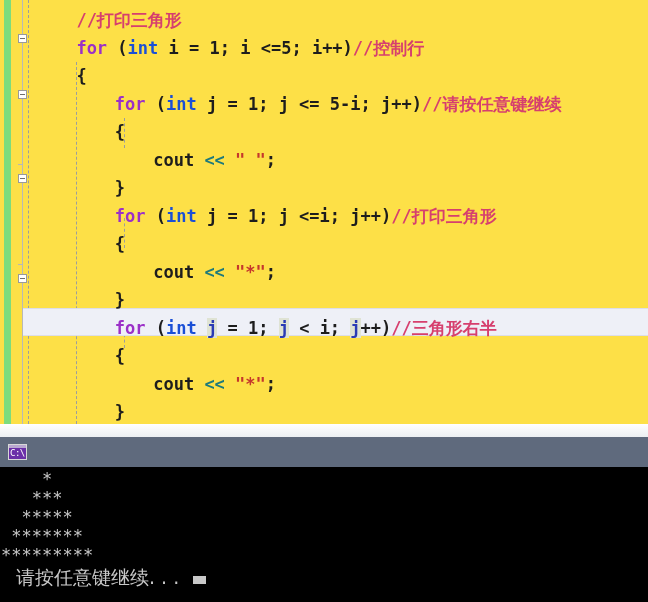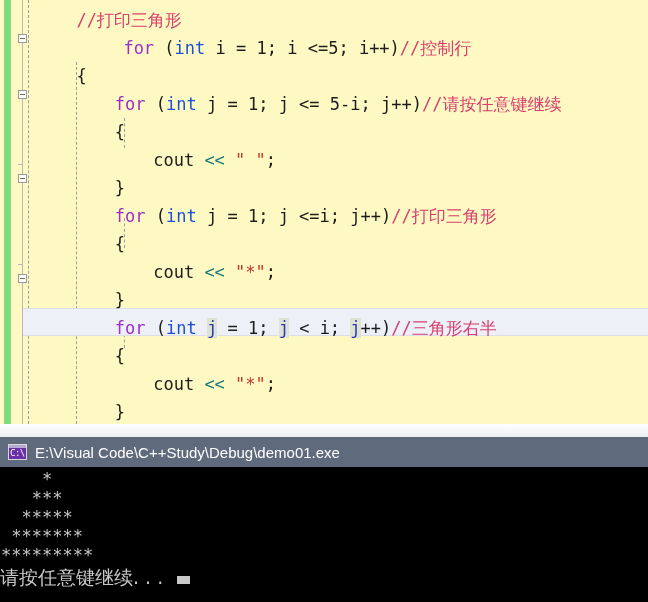--- a/index.html
+++ b/index.html
@@ -13,22 +13,23 @@
     overflow: hidden;
     font-family: "DejaVu Sans Mono", "Liberation Mono", monospace;
   }
 
   
   #editor {
     position: absolute;
     left: 0; top: 0;
     width: 648px;
     height: 437px;
-    background: #fef9c3;
+    background: #fde047;
     overflow: hidden;
+    font-weight: bold;
   }
 
   
   .change-bar {
     position: absolute;
     left: 4px; top: 0;
     width: 7px;
     height: 437px;
     background: #7ddc7d;
   }
@@ -179,21 +180,21 @@
     color: #c8c8c8;
     white-space: pre;
     padding-left: 1px;
   }
   .console-prompt {
     font-family: "DejaVu Sans", "Liberation Sans", sans-serif;
     font-size: 19px;
     line-height: 24px;
     color: #c8c8c8;
     white-space: pre;
-    padding-left: 0;
+    padding-left: 16px;
     position: relative;
   }
   .console-cursor {
     display: inline-block;
     width: 13px;
     height: 8px;
     background: #c8c8c8;
     vertical-align: baseline;
     margin-left: 14px;
   }
@@ -219,21 +220,21 @@
       <div class="indent-guide" style="left: 76px; top: 62px; height: 362px;"></div>
       <div class="indent-guide" style="left: 124px; top: 118px; height: 30px;"></div>
       <div class="indent-guide" style="left: 124px; top: 218px; height: 30px;"></div>
       <div class="indent-guide" style="left: 124px; top: 318px; height: 30px;"></div>
     </div>
 
   <div id="current-line-highlight" class="current-line" style="top: 308px;"></div>
 
   <div class="code" id="code-lines">
       <div class="line" style="top: 6px; left: 76.4px;"><span class="comment">//打印三角形</span></div>
-      <div class="line" style="top: 34px; left: 76.4px; margin-left: 47px;"><span class="kw">for</span><span class="punc"> (</span><span class="type">int</span><span class="ident"> i = </span><span class="num">1</span><span class="punc">; i &lt;=</span><span class="num">5</span><span class="punc">; i++)</span><span class="comment">//控制行</span></div>
+      <div class="line" style="top: 34px; left: 76.4px;"><span class="kw">for</span><span class="punc"> (</span><span class="type">int</span><span class="ident"> i = </span><span class="num">1</span><span class="punc">; i &lt;=</span><span class="num">5</span><span class="punc">; i++)</span><span class="comment">//控制行</span></div>
       <div class="line" style="top: 62px; left: 76.4px;"><span class="brace">{</span></div>
       <div class="line" style="top: 90px; left: 114.8px;"><span class="kw">for</span><span class="punc"> (</span><span class="type">int</span><span class="ident"> j = </span><span class="num">1</span><span class="punc">; j &lt;= </span><span class="num">5</span><span class="punc">-i; j++)</span><span class="comment">//请按任意键继续</span></div>
       <div class="line" style="top: 118px; left: 114.8px;"><span class="brace">{</span></div>
       <div class="line" style="top: 146px; left: 153.2px;"><span class="ident">cout </span><span class="op">&lt;&lt;</span><span class="str"> " "</span><span class="punc">;</span></div>
       <div class="line" style="top: 174px; left: 114.8px;"><span class="brace">}</span></div>
       <div class="line" style="top: 202px; left: 114.8px;"><span class="kw">for</span><span class="punc"> (</span><span class="type">int</span><span class="ident"> j = </span><span class="num">1</span><span class="punc">; j &lt;=i; j++)</span><span class="comment">//打印三角形</span></div>
       <div class="line" style="top: 230px; left: 114.8px;"><span class="brace">{</span></div>
       <div class="line" style="top: 258px; left: 153.2px;"><span class="ident">cout </span><span class="op">&lt;&lt;</span><span class="str"> "*"</span><span class="punc">;</span></div>
       <div class="line" style="top: 286px; left: 114.8px;"><span class="brace">}</span></div>
       <div class="line" style="top: 314px; left: 114.8px;"><span class="kw">for</span><span class="punc"> (</span><span class="type">int</span><span class="punc"> </span><span class="var hl">j</span><span class="punc"> = </span><span class="num">1</span><span class="punc">; </span><span class="var hl">j</span><span class="punc"> &lt; i; </span><span class="var hl">j</span><span class="punc">++)</span><span class="comment">//三角形右半</span></div>
@@ -245,21 +246,20 @@
 
   <div class="editor-bottom-fade"></div>
 </div>
 
 <div id="console">
 
   <div class="console-titlebar">
     <div class="console-icon">
       <span>C:\</span>
     </div>
-    <div class="console-title">E:\Visual Code\C++Study\Debug\demo01.exe</div>
   </div>
 
   <div class="console-body">
     <div id="console-output-lines">
         <div class="console-line">    *</div>
         <div class="console-line">   ***</div>
         <div class="console-line">  *****</div>
         <div class="console-line"> *******</div>
         <div class="console-line">*********</div>
       </div>

